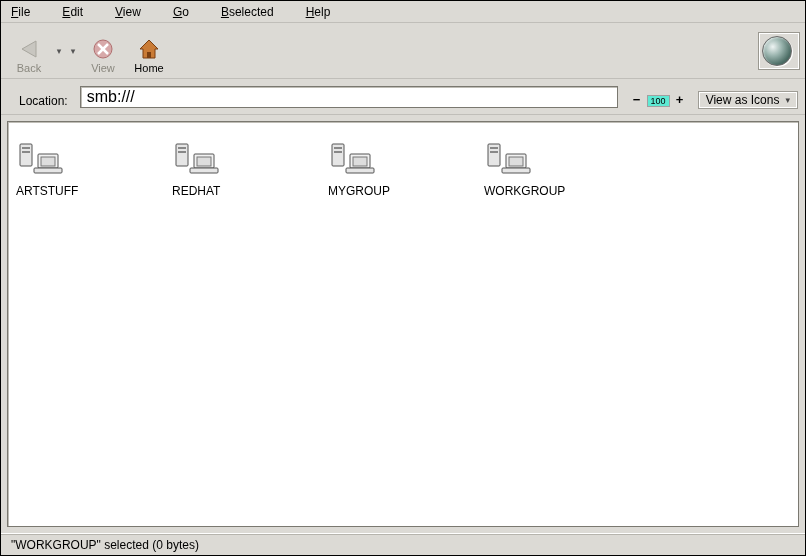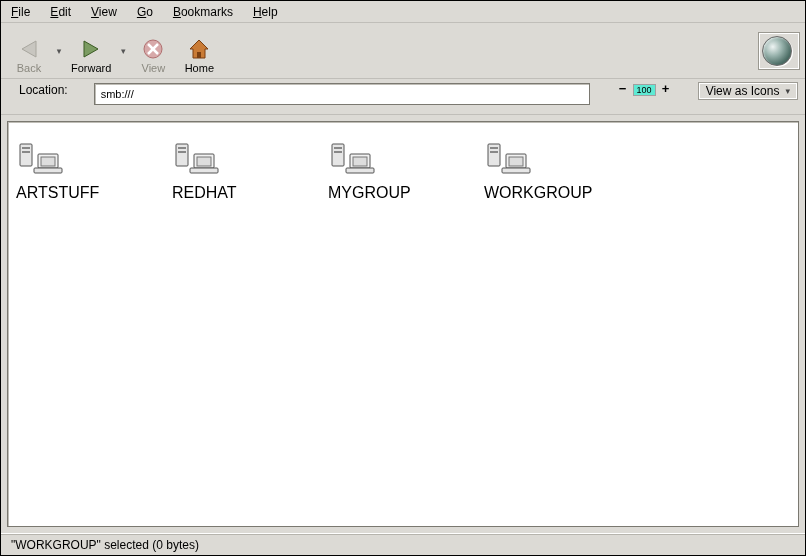--- a/index.html
+++ b/index.html
@@ -10,21 +10,21 @@
   width: 806px;
   height: 556px;
   overflow: hidden;
   border: 1px solid #000;
   display: flex;
   flex-direction: column;
   color: #000;
 }
 .menubar {
   display: flex;
-  gap: 8px;
+  gap: 20px;
   padding: 2px 4px;
   height: 22px;
   align-items: center;
   background: #dcdad5;
   border-bottom: 1px solid #c0beb9;
 }
 .menubar .menuitem {
   padding: 2px 6px;
   cursor: default;
 }
@@ -71,36 +71,36 @@
   box-shadow: inset 1px 1px 2px rgba(255,255,255,0.6), 1px 1px 0 #fff;
 }
 .orb-frame {
   border: 1px solid #fff;
   outline: 1px solid #9a9890;
   padding: 2px;
   margin-left: auto;
 }
 .locationbar {
   display: flex;
-  align-items: flex-start;
-  gap: 26px;
+  align-items: flex-end;
+  gap: 12px;
   padding: 4px 8px 6px 18px;
   background: #dcdad5;
   border-bottom: 1px solid #c0beb9;
   height: 36px;
 }
 .loc-label { font-size: 12px; }
 .loc-input {
   flex: 1;
   height: 22px;
   border: 1px solid #7a7870;
   background: #fff;
   padding: 2px 6px;
   font-family: inherit;
-  font-size: 11px;
+  font-size: 16px;
   box-shadow: inset 1px 1px 0 #bfbdb6;
 }
 .zoom {
   display: flex;
   align-items: center;
   gap: 3px;
   font-weight: bold;
 }
 .zoom-btn {
   width: 14px; height: 14px; text-align: center; line-height: 12px;
@@ -148,21 +148,21 @@
 .item {
   width: 156px;
   height: 82px;
   display: flex;
   flex-direction: column;
   align-items: flex-start;
   padding: 4px 4px;
   cursor: default;
 }
 .item .label {
-  font-size: 16px;
+  font-size: 12px;
   margin-top: 4px;
 }
 .statusbar {
   height: 22px;
   background: #dcdad5;
   border-top: 1px solid #fff;
   box-shadow: inset 0 1px 0 #b6b4ad;
   padding: 3px 10px;
   font-size: 12px;
   display: flex;
@@ -171,39 +171,33 @@
 svg.glyph { display: block; }
 </style>
 </head>
 <body>
 
 <div class="menubar">
   <div class="menuitem"><span class="ul">F</span><span>ile</span></div>
   <div class="menuitem"><span class="ul">E</span><span>dit</span></div>
   <div class="menuitem"><span class="ul">V</span><span>iew</span></div>
   <div class="menuitem"><span class="ul">G</span><span>o</span></div>
-  <div class="menuitem"><span class="ul">B</span><span>ookmarks</span></div>
+  <div class="menuitem"><span class="ul">B</span><span>selected</span></div>
   <div class="menuitem"><span class="ul">H</span><span>elp</span></div>
 </div>
 
 <div class="toolbar">
   <div class="tb-btn disabled">
     <svg class="glyph" width="22" height="22">
         <polygon points="4,11 18,3 18,19" fill="#c8c6c0" stroke="#a8a69e" stroke-width="1"></polygon>
       </svg>
     <span class="lbl">Back</span>
   </div>
   <div class="tb-arrow">▾</div>
 
-  <div class="tb-btn">
-    <svg class="glyph" width="22" height="22">
-        <polygon points="18,11 4,3 4,19" fill="#7c9c62" stroke="#3a5a23" stroke-width="1"></polygon>
-      </svg>
-    <span class="lbl">Forward</span>
-  </div>
   <div class="tb-arrow">▾</div>
 
 
   <div class="tb-btn disabled">
     <svg class="glyph" width="22" height="22">
         <circle cx="11" cy="11" r="9" fill="#d7a9a9" stroke="#b07070"></circle>
         <line x1="6" y1="6" x2="16" y2="16" stroke="#fff" stroke-width="2.5"></line>
         <line x1="16" y1="6" x2="6" y2="16" stroke="#fff" stroke-width="2.5"></line>
       </svg>
     <span class="lbl">View</span>

